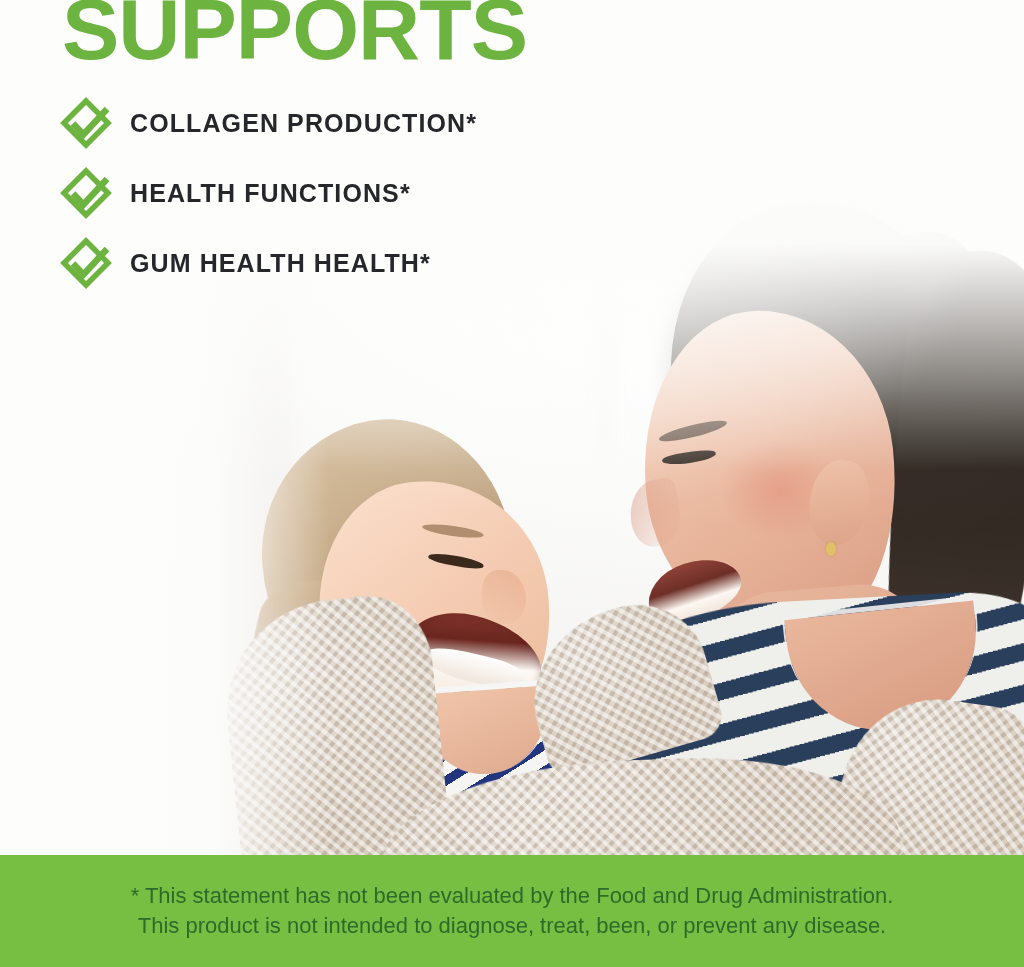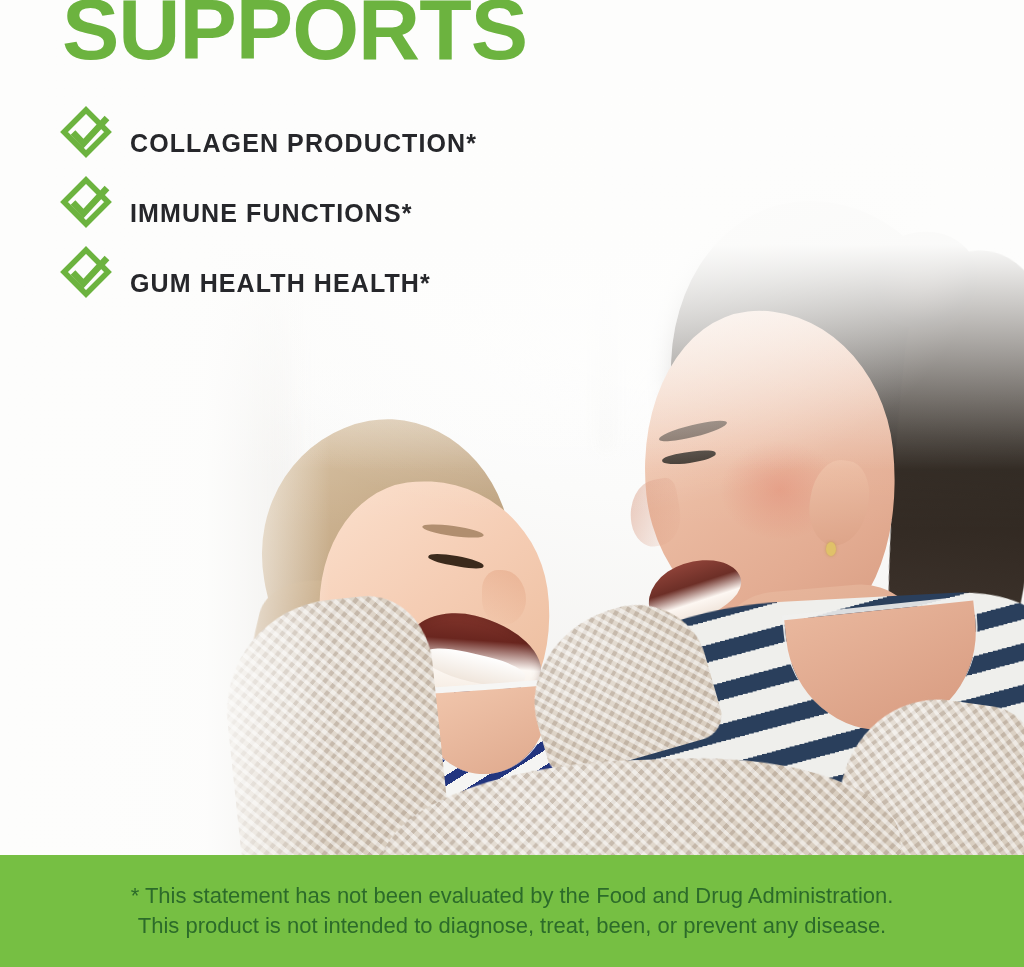--- a/index.html
+++ b/index.html
@@ -391,21 +391,21 @@
   .benefit-list {
     position: absolute;
     left: 60px;
     top: 88px;
     margin: 0;
     padding: 0;
     list-style: none;
   }
   .benefit-item {
     display: flex;
-    align-items: flex-end;
+    align-items: center;
     height: 70px;
   }
   .check-badge {
     width: 52px;
     height: 52px;
     flex: 0 0 52px;
     position: relative;
     margin-right: 18px;
   }
   .check-badge svg {
@@ -520,21 +520,21 @@
         <span class="benefit-label">COLLAGEN PRODUCTION*</span>
       </li>
 
       <li class="benefit-item">
         <span class="check-badge">
           <svg viewBox="0 0 52 52" aria-hidden="true">
             <path d="M26 4 L48 26 L26 48 L4 26 Z" fill="none" stroke="#6cb33f" stroke-width="5.5" stroke-linejoin="miter"></path>
             <path d="M13 26.5 L23.5 37.5 L47 12" fill="none" stroke="#6cb33f" stroke-width="6.5" stroke-linecap="butt" stroke-linejoin="miter"></path>
           </svg>
         </span>
-        <span class="benefit-label">IMMUNE FUNCTIONS*</span>
+        <span class="benefit-label">HEALTH FUNCTIONS*</span>
       </li>
 
       <li class="benefit-item">
         <span class="check-badge">
           <svg viewBox="0 0 52 52" aria-hidden="true">
             <path d="M26 4 L48 26 L26 48 L4 26 Z" fill="none" stroke="#6cb33f" stroke-width="5.5" stroke-linejoin="miter"></path>
             <path d="M13 26.5 L23.5 37.5 L47 12" fill="none" stroke="#6cb33f" stroke-width="6.5" stroke-linecap="butt" stroke-linejoin="miter"></path>
           </svg>
         </span>
         <span class="benefit-label">GUM HEALTH HEALTH*</span>

